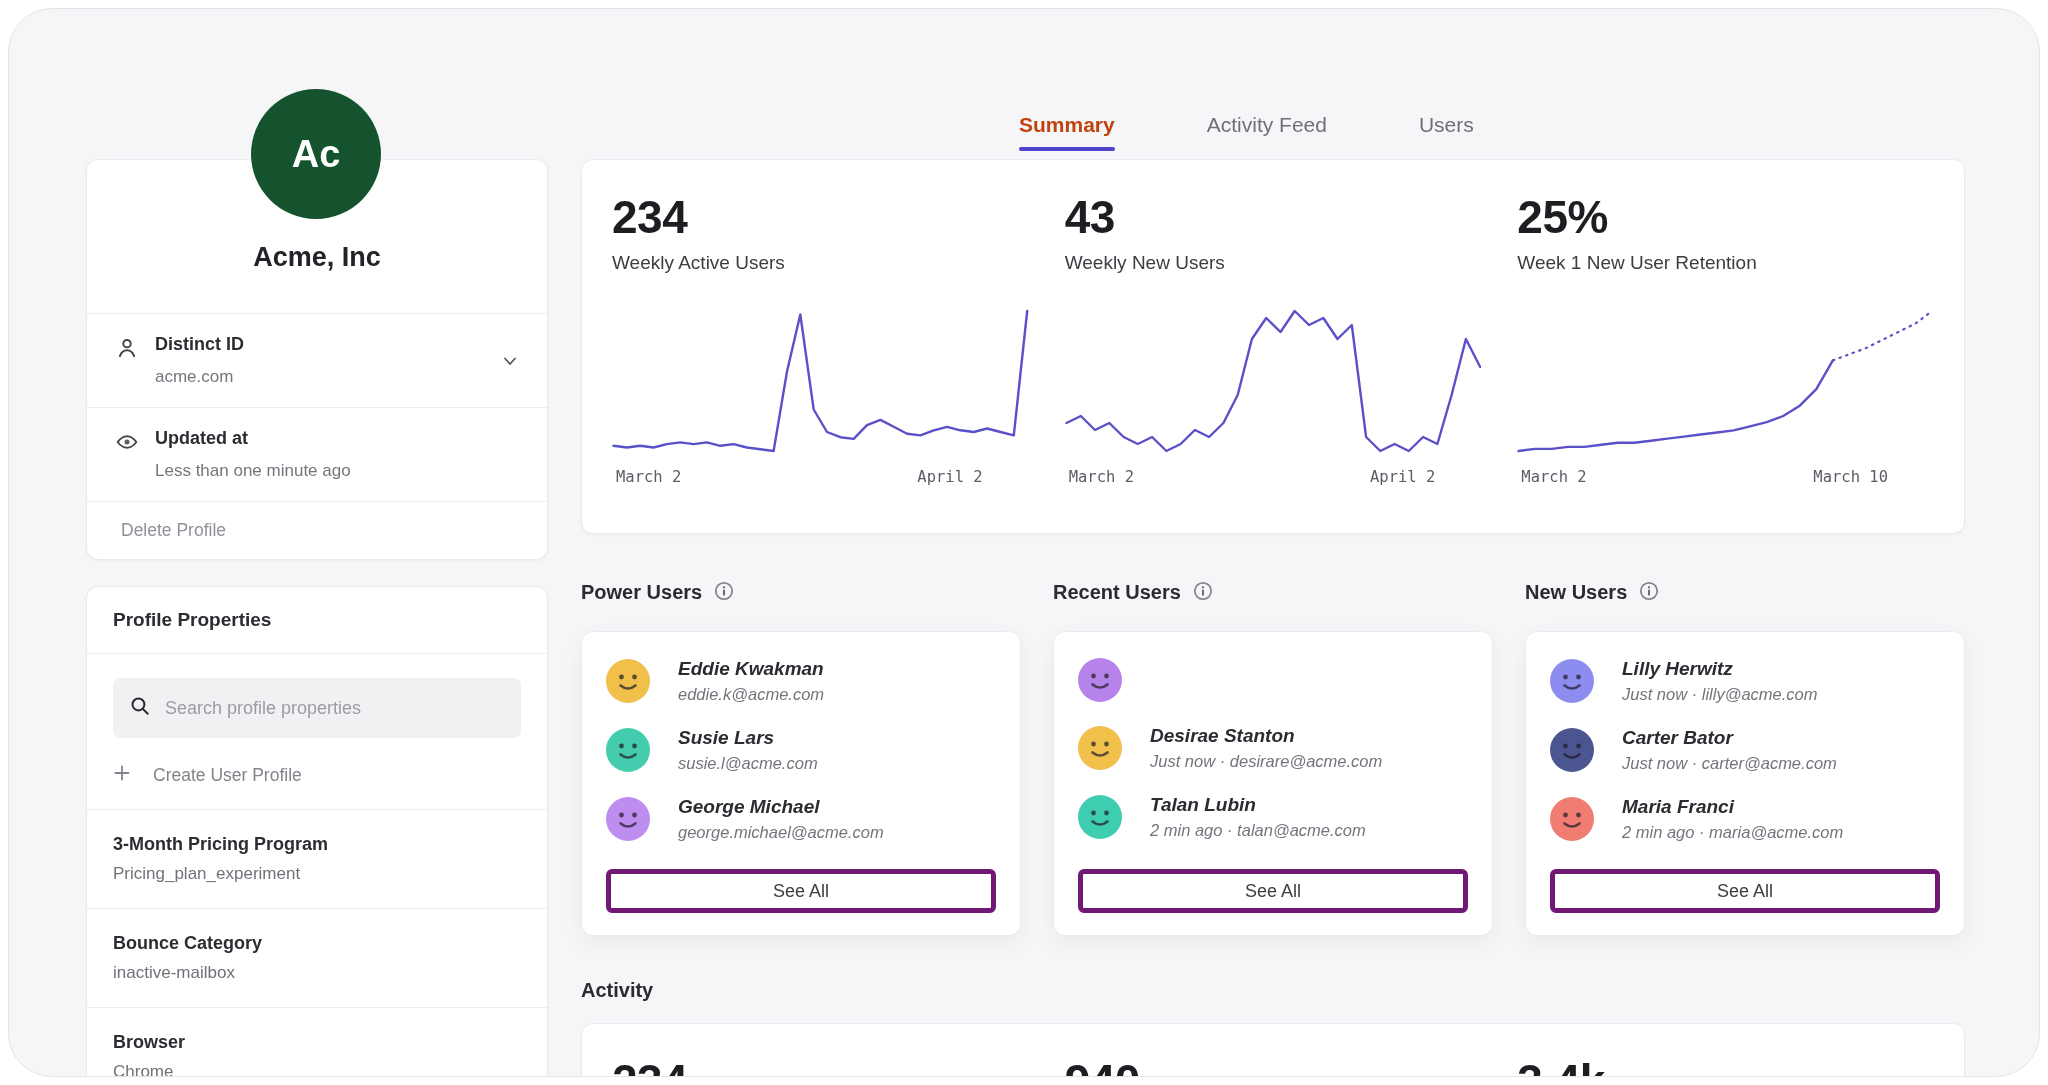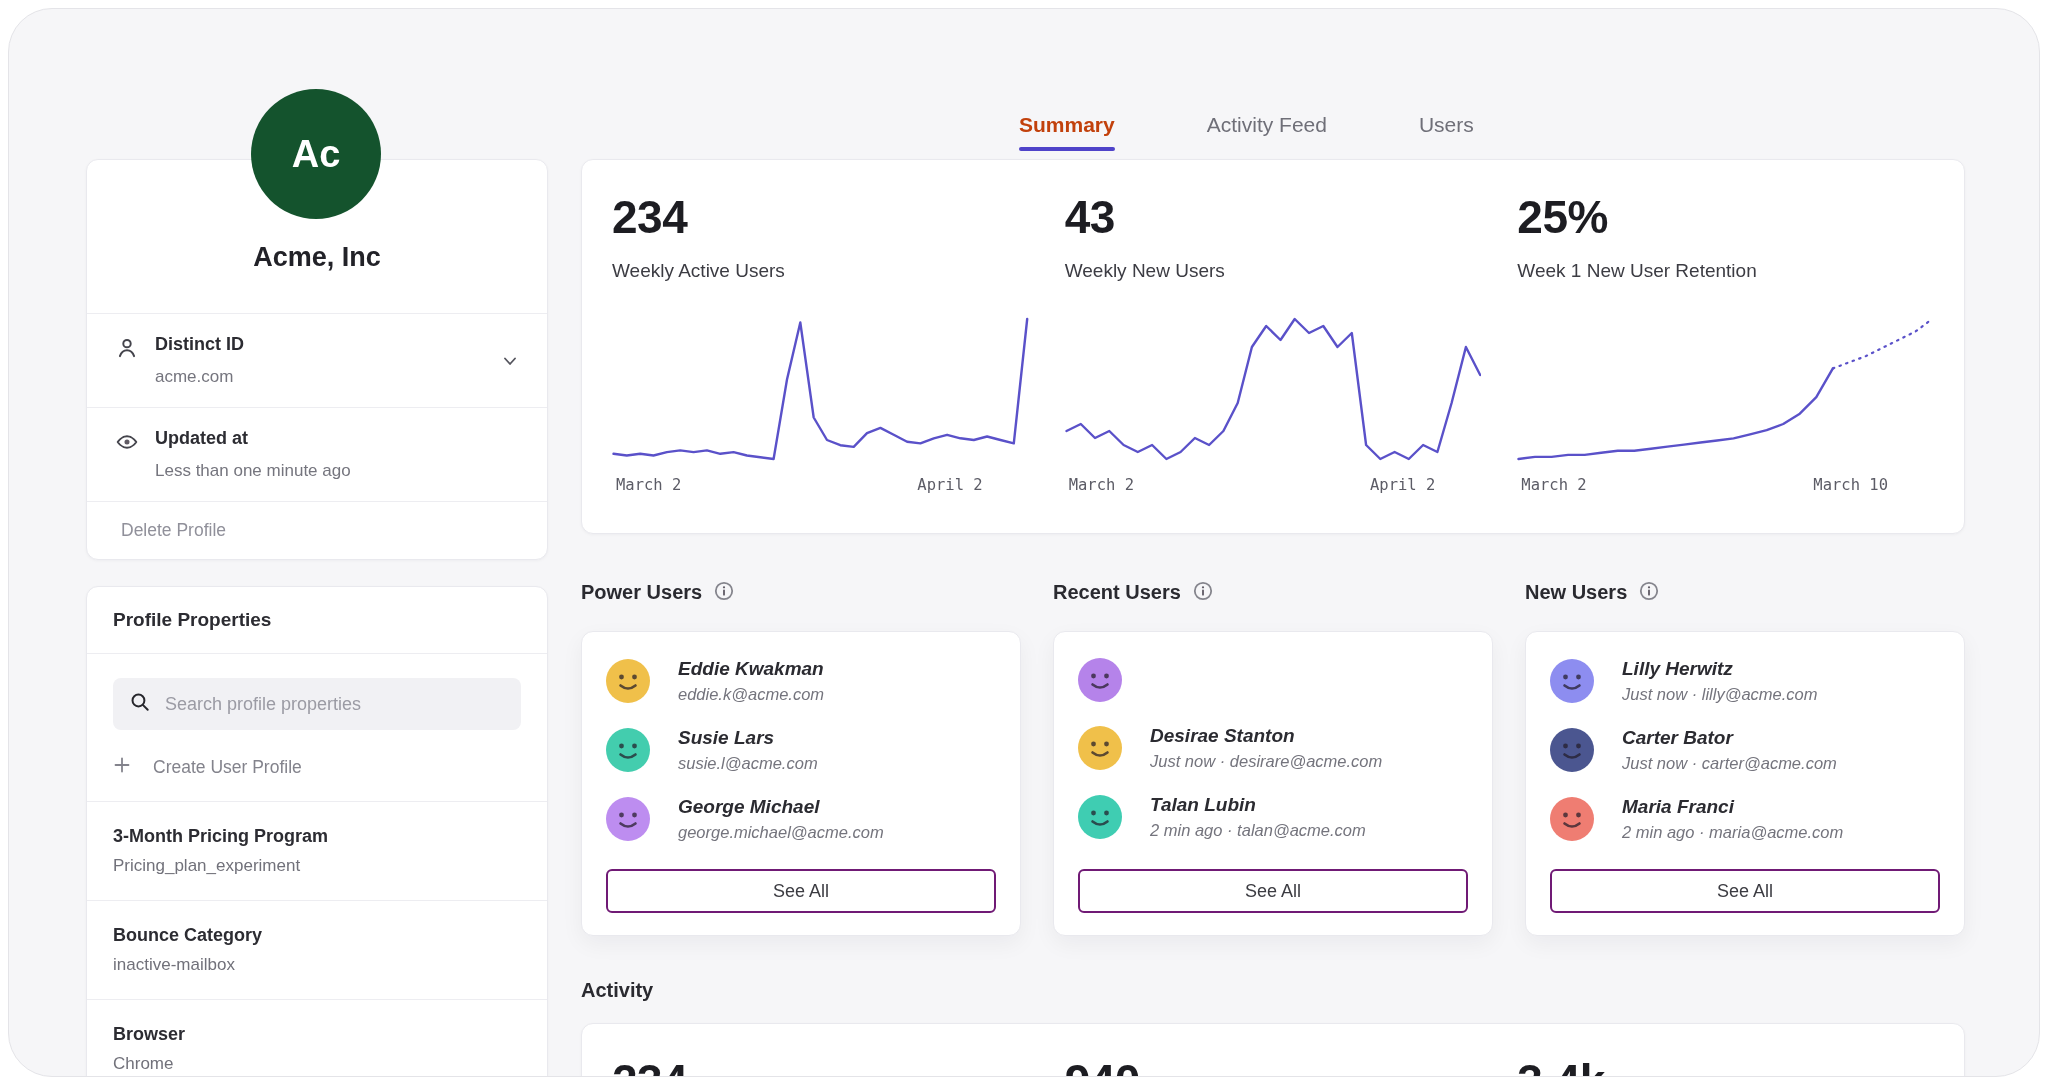--- a/index.html
+++ b/index.html
@@ -20,21 +20,21 @@
   .row-label{font-size:18px;font-weight:700;color:#2c2c32;}
   .row-value{font-size:17px;color:#75757e;margin-top:7px;}
   .chev{position:absolute;right:26px;top:36px;color:#55555e;cursor:pointer;}
   .delete-row{padding:18px 28px;}
   .delete-link{font-size:17.5px;color:#90909a;cursor:pointer;margin-left:6px;}
 
   .props-card{position:absolute;left:77px;top:577px;width:460px;height:560px;}
   .props-head{padding:22px 26px;font-size:19px;font-weight:700;color:#2c2c32;}
   .props-body{padding:24px 26px 22px;}
   .search-box{display:flex;align-items:center;gap:12px;background:#f1f1f4;border-radius:8px;
-    height:52px;padding:0 16px;}
+    height:60px;padding:0 16px;}
   .search-box input{border:none;outline:none;background:transparent;font-size:18px;width:100%;
     font-family:"Liberation Sans",sans-serif;color:#3a3a40;}
   .search-box input::placeholder{color:#9b9ba4;}
   .create-row{display:flex;align-items:center;gap:22px;margin-top:26px;color:#83838c;
     font-size:17.5px;cursor:pointer;}
   .prop-row{padding:24px 26px;}
   .prop-name{font-size:18px;font-weight:700;color:#2c2c32;}
   .prop-val{font-size:17px;color:#71717a;margin-top:9px;}
 
   
@@ -42,41 +42,41 @@
   .tab{font-size:21px;color:#6f6f78;padding-bottom:14px;cursor:pointer;position:relative;}
   .tab.active{color:#c2410c;font-weight:700;}
   .tab.active .tab-underline{position:absolute;left:0;right:0;bottom:0;height:4px;border-radius:2px;
     background:#4f43c9;}
 
   
   .stats-card{position:absolute;left:572px;top:150px;width:1384px;height:375px;
     padding:30px 30px 24px;box-sizing:border-box;display:grid;
     grid-template-columns:1fr 1fr 1fr;column-gap:36px;}
   .stat-value{font-size:46px;font-weight:700;color:#1d1d22;letter-spacing:-0.5px;}
-  .stat-label{font-size:19px;color:#3c3c43;margin-top:16px;}
+  .stat-label{font-size:19px;color:#3c3c43;margin-top:8px;}
   .spark{height:150px;margin-top:32px;}
   .spark svg{display:block;}
   .axis{display:flex;justify-content:space-between;margin-top:12px;padding:0 46px 0 4px;
     font-family:"DejaVu Sans Mono",monospace;font-size:15.5px;color:#5c5c66;}
 
   
   .users-grid{position:absolute;left:572px;top:572px;width:1384px;display:grid;
     grid-template-columns:repeat(3,1fr);column-gap:32px;row-gap:20px;}
   .col-head{display:flex;gap:12px;height:30px;}
   .col-title{font-size:20px;font-weight:700;color:#2a2a30;}
   .info-icon{color:#85858d;display:inline-flex;cursor:pointer;}
   .user-card{height:305px;box-sizing:border-box;padding:26px 24px 22px;
     box-shadow:0 8px 22px rgba(20,20,40,.05);display:flex;flex-direction:column;}
   .user-row{display:flex;align-items:center;gap:28px;margin-bottom:23px;cursor:pointer;font-style:italic;}
   .u-avatar{width:44px;height:44px;border-radius:50%;flex:0 0 44px;display:block;position:relative;}
   .u-avatar svg{position:absolute;inset:0;}
   .u-meta{display:flex;flex-direction:column;gap:5px;}
   .u-name{font-size:19px;font-weight:700;color:#2b2b31;}
   .u-sub{font-size:16.5px;color:#74747d;}
-  .see-all{margin-top:auto;height:44px;background:#fff;border:2px solid #701a75;border-radius:6px;
+  .see-all{margin-top:auto;height:44px;background:#fff;border:5px solid #701a75;border-radius:6px;
     font-size:18px;color:#3c3c42;font-family:"Liberation Sans",sans-serif;cursor:pointer;}
 
   
   .activity-head{position:absolute;left:572px;top:970px;font-size:20px;font-weight:700;color:#2a2a30;}
   .activity-card{position:absolute;left:572px;top:1014px;width:1384px;height:300px;
     padding:30px 30px;box-sizing:border-box;display:grid;grid-template-columns:1fr 1fr 1fr;column-gap:36px;}
 
   .icon-stroke{stroke:currentColor;fill:none;stroke-width:1.8;stroke-linecap:round;stroke-linejoin:round;}
   .face-dot{fill:rgba(35,28,40,.72);}
   .face-mouth{stroke:rgba(35,28,40,.72);fill:none;stroke-width:2.6;stroke-linecap:round;}

